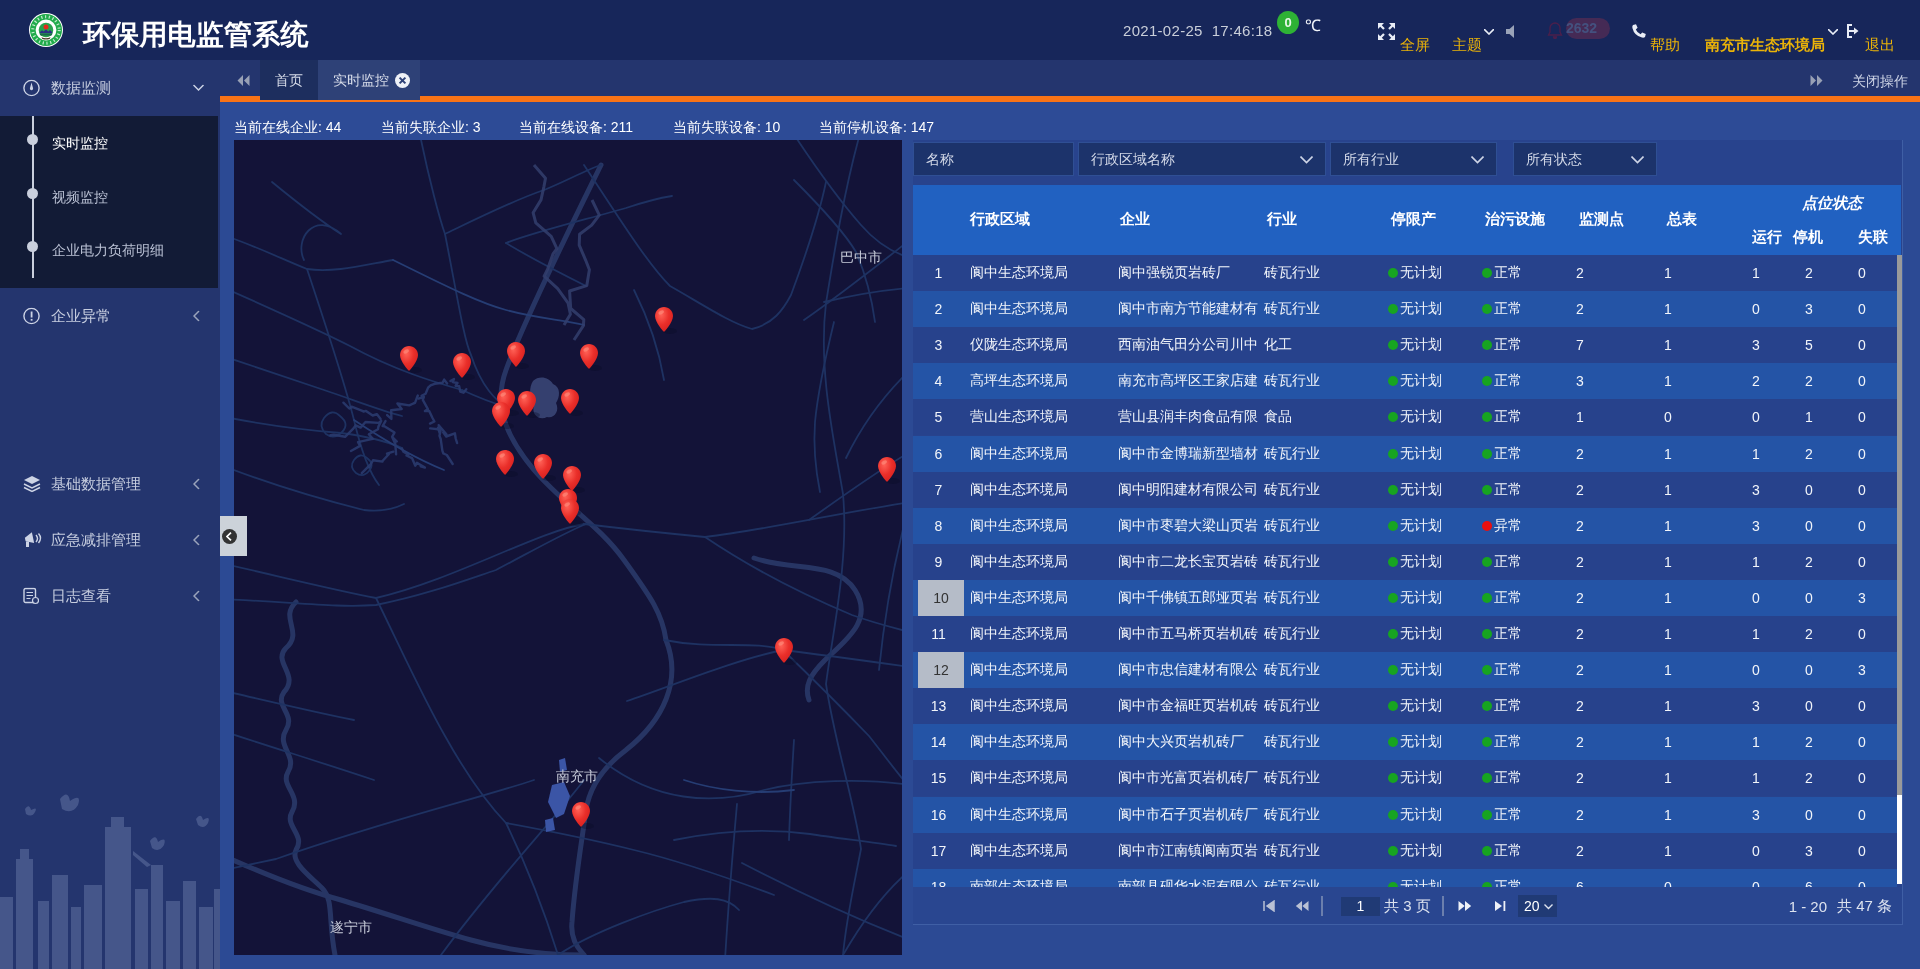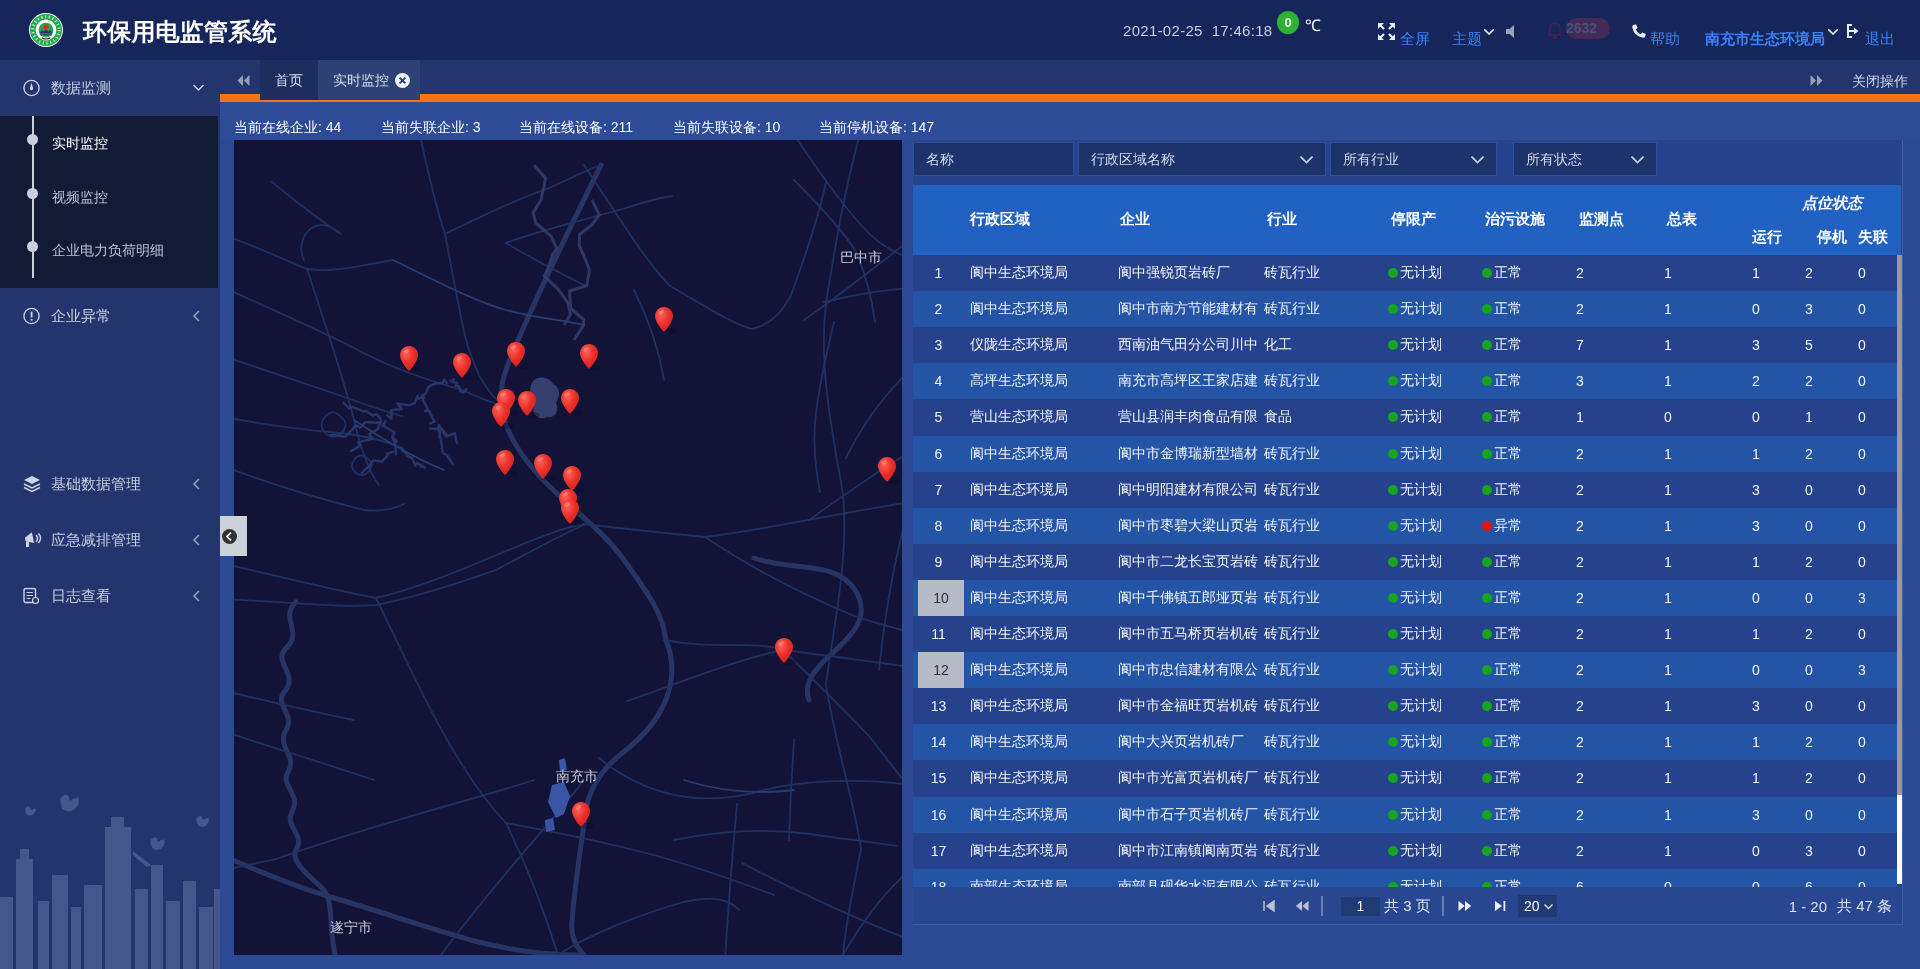--- a/index.html
+++ b/index.html
@@ -2,31 +2,31 @@
 <html lang="zh"><head>
 <meta charset="utf-8">
 <title>环保用电监管系统</title>
 <style>
   * { margin:0; padding:0; box-sizing:border-box; }
   html,body { width:1920px; height:969px; overflow:hidden; background:#2c4a94;
     font-family:"Liberation Sans", sans-serif; }
   .abs { position:absolute; }
   
   #hdr { position:absolute; left:0; top:0; width:1920px; height:60px; background:#17265a; color:#fff; }
-  #hdr .t { position:absolute; font-size:15px; color:#3b82f6; top:30px;font-family:Liberation Mono, monospace; }
+  #hdr .t { position:absolute; font-size:15px; color:#eab308; top:36px;font-family:Liberation Mono, monospace; }
   
   #side { position:absolute; left:0; top:60px; width:220px; height:909px; background:#24356e; overflow:hidden; }
   .mitem { position:absolute; left:0; width:220px; height:56px; color:#c6cddf; font-size:15px; }
   .mitem .txt { position:absolute; left:51px; top:50%; transform:translateY(-50%);text-align:center; }
   .mitem svg.ic { position:absolute; left:23px; top:50%; transform:translateY(-50%); }
   .mitem svg.ch { position:absolute; left:193px; top:50%; transform:translateY(-50%); }
   #subpanel { position:absolute; left:0; top:56px; width:218px; height:172px; background:#121b36; }
   .sitem { position:absolute; left:52px; font-size:14px; color:#bac1d4; }
   
-  #tabbar { position:absolute; left:220px; top:60px; width:1700px; height:42px; background:#24356e; border-bottom:8px solid #f97316; }
+  #tabbar { position:absolute; left:220px; top:60px; width:1700px; height:42px; background:#24356e; border-bottom:6px solid #f97316; }
   .tab { position:absolute; top:0; height:40px; font-size:14px; color:#d7dce9; }
   
   #content { position:absolute; left:220px; top:102px; width:1700px; height:867px; background:#2c4a94; }
   #stats { position:absolute; left:220px; top:102px; width:1700px; height:38px; background:#2d4b96; color:#fff; font-size:14px; }
   #stats span { position:absolute; top:17px; }
   
   #map { position:absolute; left:234px; top:140px; width:668px; height:815px; background:#131338; }
   
   #panel { position:absolute; left:913px; top:140px; width:990px; height:785px; background:#28438d;
            border-right:1px solid #3f5fa5; border-bottom:1px solid #3f5fa5; }
@@ -58,21 +58,21 @@
     <circle cx="17" cy="17" r="17" fill="#fff"></circle>
     <circle cx="17" cy="17" r="13.2" fill="none" stroke="#21ab4b" stroke-width="5.6"></circle>
     <circle cx="17" cy="17" r="13.2" fill="none" stroke="#eafbee" stroke-width="3" stroke-dasharray="1.2 2.6" opacity="0.8"></circle>
     <circle cx="17" cy="17" r="8.2" fill="#fff"></circle>
     <circle cx="17" cy="17" r="7.3" fill="#28a24e"></circle>
     <circle cx="17" cy="14" r="2.5" fill="#e42a1d"></circle>
     <path d="M10.8 19.2 L13 17.2 L14.6 18.6 L17 16.4 L19.3 18.4 L21 17 L23.2 19.2 L23.2 20.2 L10.8 20.2 Z" fill="#2b2f84"></path>
     <path d="M10.5 20.8 h13 l-1 1.8 h-11 Z" fill="#17694a"></path>
     <path d="M12.5 24.2 q4.5 2 9 0 l-.6 1.5 q-3.9 1.7 -7.8 0 Z" fill="#4a3b28"></path>
   </svg>
-  <div class="abs" style="left:83px;top:16px;font-size:24px;font-weight:bold;color:#fff;letter-spacing:0.2px">环保用电监管系统</div>
+  <div class="abs" style="left:83px;top:16px;font-size:28px;font-weight:bold;color:#fff;letter-spacing:0.2px">环保用电监管系统</div>
   <div class="abs" style="left:1123px;top:22px;font-size:15px;color:#c9ced9;letter-spacing:0.3px">2021-02-25&nbsp; 17:46:18</div>
   <div class="abs" style="left:1277px;top:11px;width:22px;height:23px;border-radius:50%;background:#2eb235;color:#eaf8ea;font-size:13px;font-weight:bold;text-align:center;line-height:23px">0</div>
   <div class="abs" style="left:1305px;top:14px;font-size:16px;color:#f0f3f8">℃</div>
 
   <svg class="abs" style="left:1378px;top:23px" width="17" height="17" viewBox="0 0 17 17">
     <g fill="#e9edf6">
       <path d="M0 0 h6 l-2.2 2.2 3 3 -1.6 1.6 -3-3 L0 6 Z"></path>
       <path d="M17 0 v6 l-2.2-2.2 -3 3 -1.6-1.6 3-3 L11 0 Z"></path>
       <path d="M0 17 v-6 l2.2 2.2 3-3 1.6 1.6 -3 3 L6 17 Z"></path>
       <path d="M17 17 h-6 l2.2-2.2 -3-3 1.6-1.6 3 3 L17 11 Z"></path>
@@ -378,21 +378,21 @@
 <div id="thead">
   <span class="h1" style="left:57px">行政区域</span>
   <span class="h1" style="left:207px">企业</span>
   <span class="h1" style="left:354px">行业</span>
   <span class="h1" style="left:478px">停限产</span>
   <span class="h1" style="left:572px">治污设施</span>
   <span class="h1" style="left:666px">监测点</span>
   <span class="h1" style="left:754px">总表</span>
   <span class="h1" style="left:889px;top:18px;font-style:italic">点位状态</span>
   <span class="h1" style="left:839px;top:43px;transform:none">运行</span>
-  <span class="h1" style="left:904px;top:43px;transform:none">停机</span>
+  <span class="h1" style="left:880px;top:43px;transform:none">停机</span>
   <span class="h1" style="left:945px;top:43px;transform:none">失联</span>
 </div>
 
 <div id="rows" style="position:absolute;left:0;top:0;width:1920px;height:887px;overflow:hidden">
 <div class="trow od" style="top:255.0px">
       <span class="cell" style="left:0;width:51px;text-align:center">1</span>
       <span class="cell" style="left:57px">阆中生态环境局</span>
       <span class="cell" style="left:205px">阆中强锐页岩砖厂</span>
       <span class="cell" style="left:351px">砖瓦行业</span>
       <span class="cell" style="left:475px"><i class="dot dg"></i>无计划</span>

